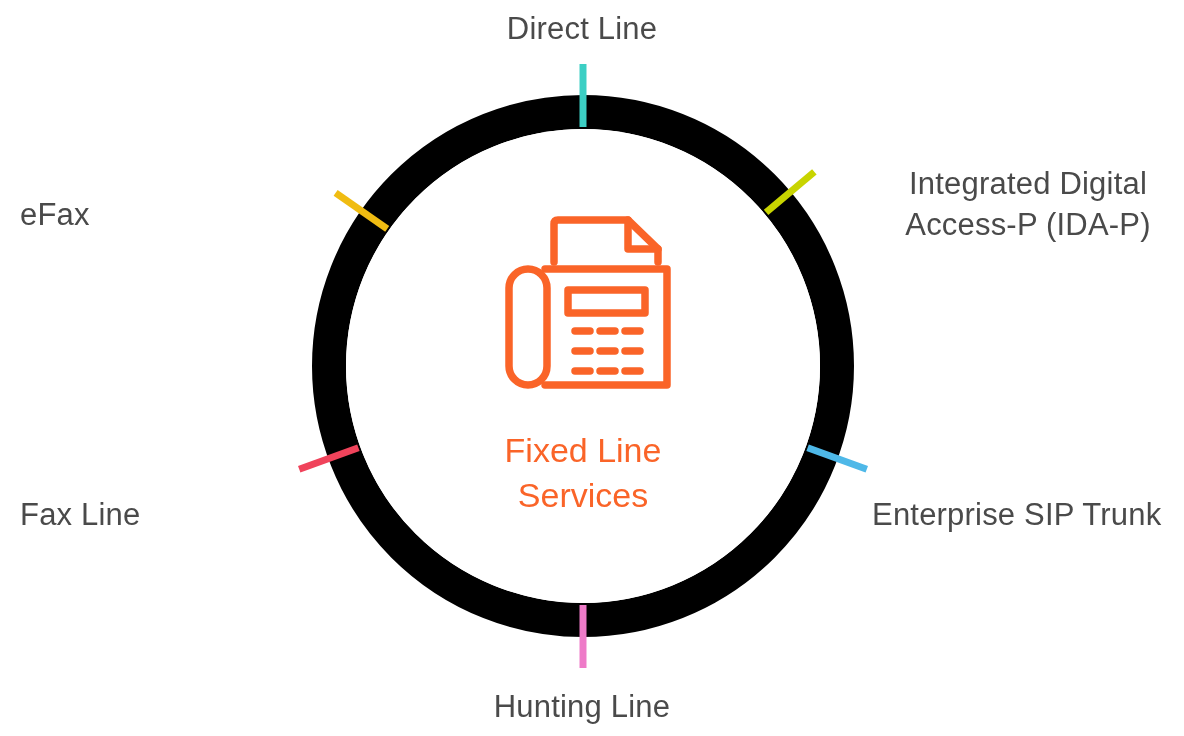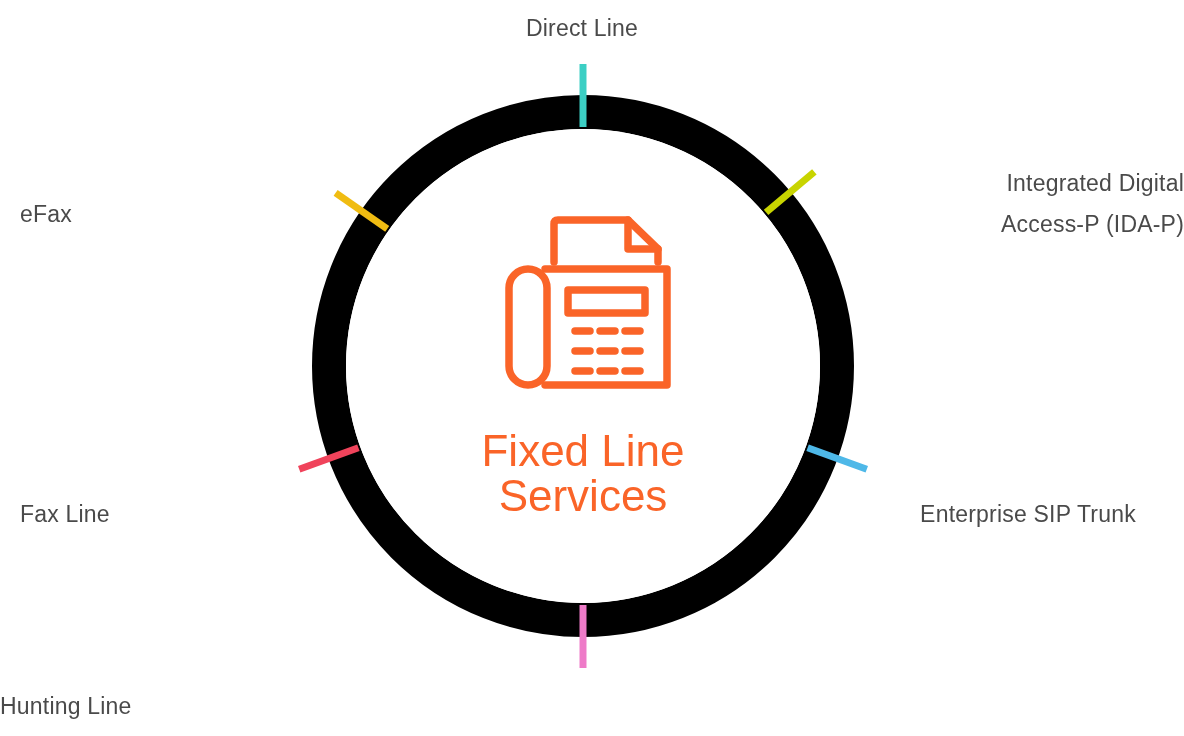--- a/index.html
+++ b/index.html
@@ -22,69 +22,70 @@
     top: 0;
     width: 1184px;
     height: 736px;
     display: block;
   }
   .spoke-label {
     position: absolute;
     color: #4a4a4a;
     font-family: "Liberation Sans", sans-serif;
     font-weight: 300;
-    font-size: 23px;
+    font-size: 31px;
     line-height: 41px;
     letter-spacing: 0.2px;
     white-space: pre-line;
     -webkit-font-smoothing: antialiased;
   }
   .lbl-direct-line {
     left: 0;
     top: 8px;
     width: 1164px;
     text-align: center;
   }
   .lbl-ida-p {
     left: 872px;
     top: 163px;
     width: 312px;
-    text-align: right;
+    text-align: center;
   }
   .lbl-sip-trunk {
     left: 872px;
     top: 494px;
     width: 312px;
-    text-align: center;
+    text-align: left;
   }
   .lbl-hunting-line {
     left: 0;
     top: 686px;
     width: 1164px;
+    text-align: center;
   }
   .lbl-fax-line {
     left: 20px;
     top: 494px;
     width: 274px;
   }
   .lbl-efax {
     left: 20px;
     top: 194px;
     width: 274px;
   }
   .center-title {
     position: absolute;
     left: 423px;
     top: 428px;
     width: 320px;
     text-align: center;
     color: #fa6428;
     font-family: "Liberation Sans", sans-serif;
     font-weight: 400;
-    font-size: 44px;
+    font-size: 34px;
     line-height: 45px;
     white-space: pre-line;
     -webkit-font-smoothing: antialiased;
   }
 </style>
 </head>
 <body>
 
 <div id="stage">
 

